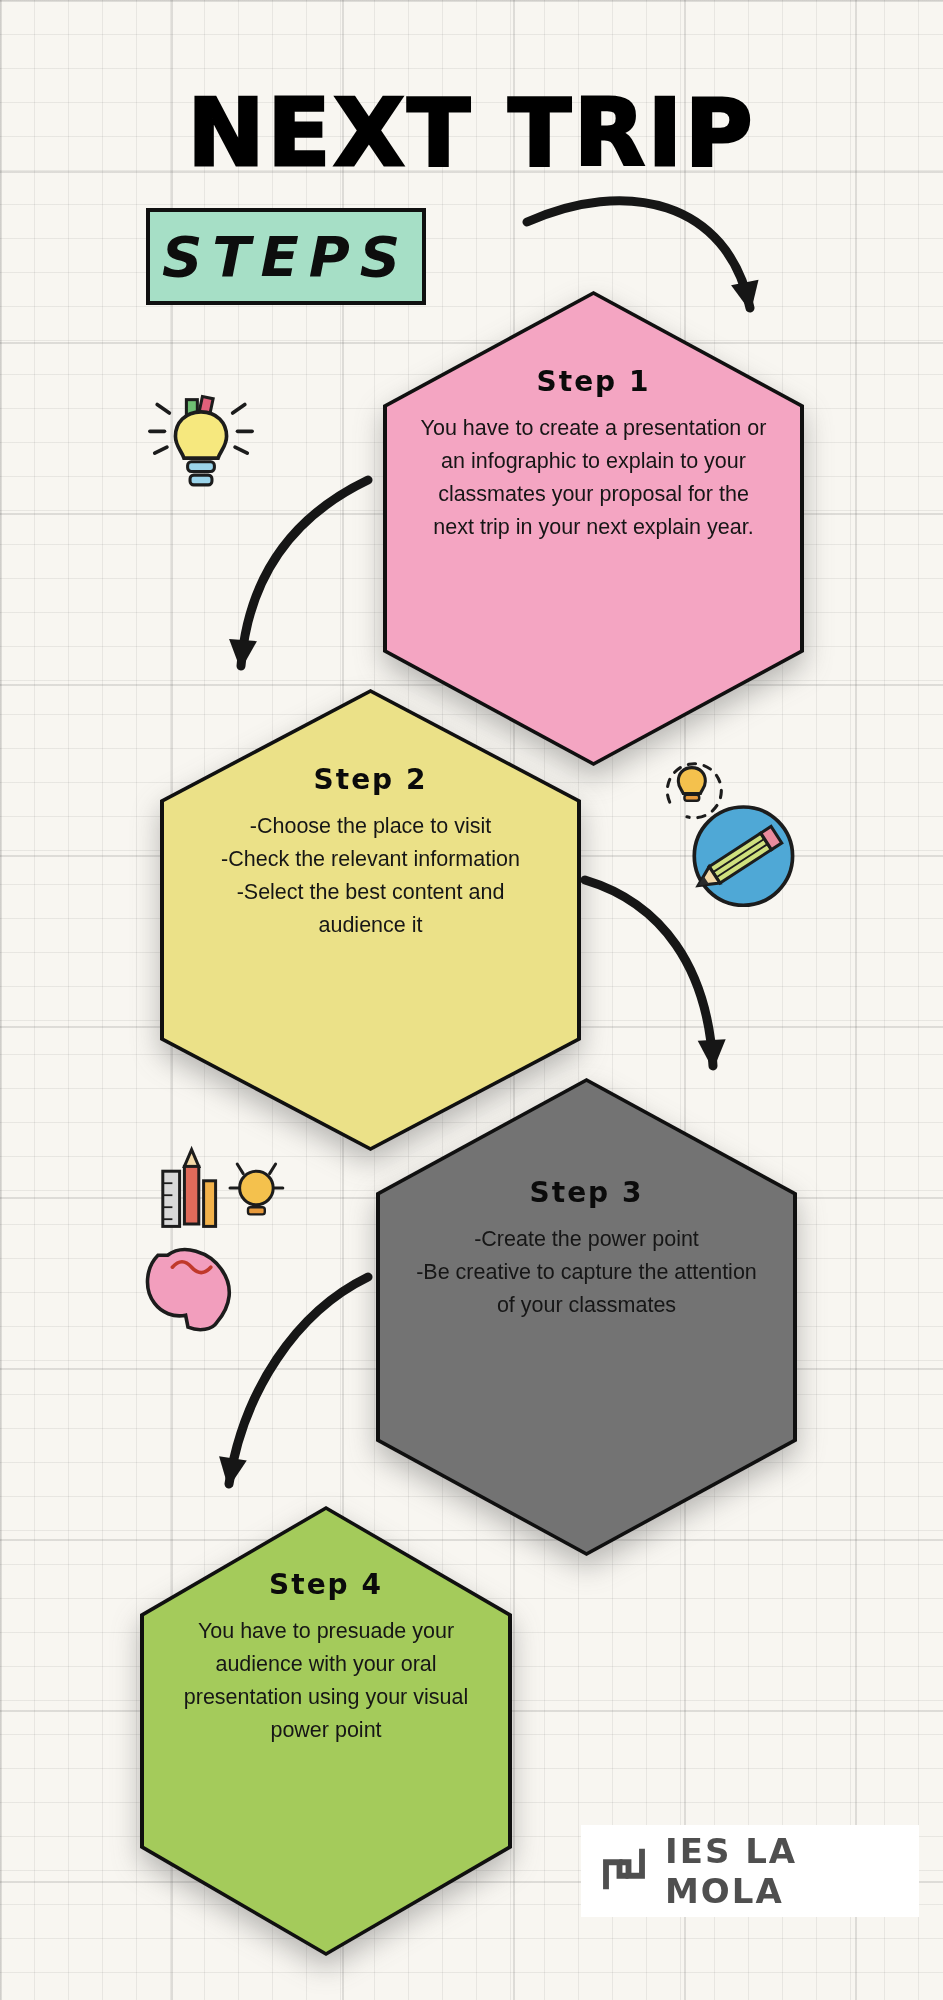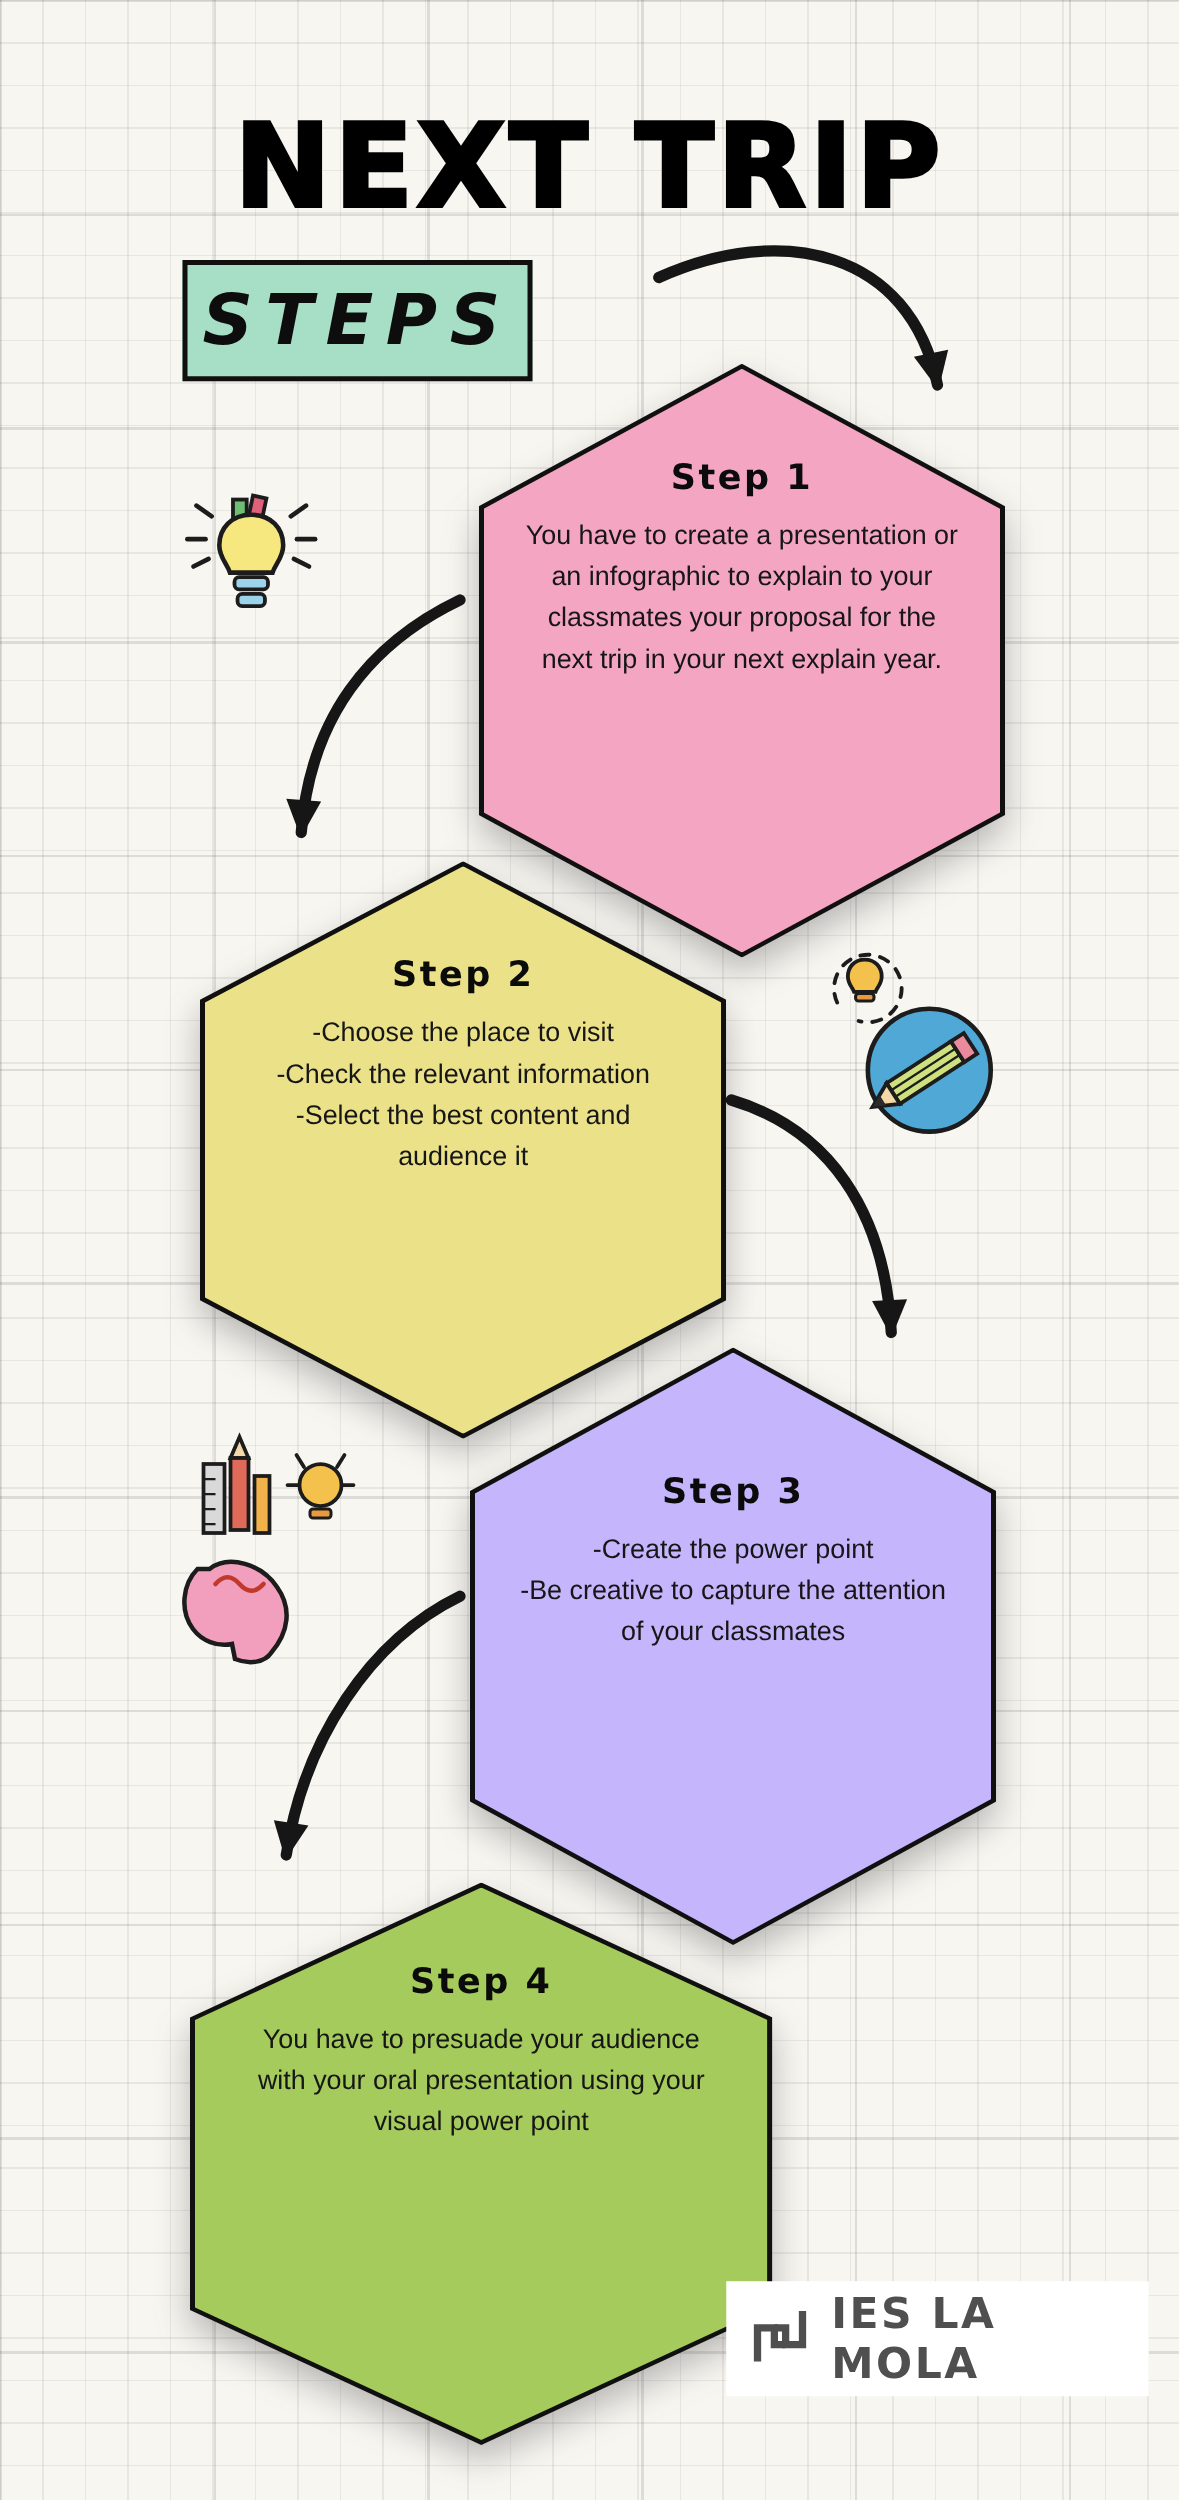--- a/index.html
+++ b/index.html
@@ -40,21 +40,21 @@
   }
   .hex-fill {
     position: absolute; inset: 4px;
     clip-path: polygon(50% 0%, 100% 24%, 100% 76%, 50% 100%, 0% 76%, 0% 24%);
     display: flex; flex-direction: column; align-items: center;
     box-sizing: border-box; padding: 70px 28px 0 28px; text-align: center;
   }
   .hex1 { left: 383px; top: 291px; width: 421px; height: 475px; }
   .hex2 { left: 160px; top: 689px; width: 421px; height: 462px; }
   .hex3 { left: 376px; top: 1078px; width: 421px; height: 478px; }
-  .hex4 { left: 152px; top: 1506px; width: 466px; height: 450px; }
+  .hex4 { left: 140px; top: 1506px; width: 372px; height: 450px; }
   .hex3 .hex-fill { padding-top: 94px; }
   .hex4 .hex-fill { padding-top: 58px; }
 
   .step-title {
     margin: 0 0 14px 0;
     font-family: "DejaVu Sans", sans-serif; font-weight: bold;
     font-size: 28px; letter-spacing: 2px; color: #0b0b0b;
   }
   .step-body {
     margin: 0; font-size: 21.5px; line-height: 33px; color: #161616;
@@ -162,21 +162,21 @@
       <line x1="90" y1="40" x2="97" y2="40"></line>
       <line x1="134" y1="40" x2="127" y2="40"></line>
     </g>
     <circle cx="112" cy="40" r="14" fill="#f4c14d" stroke="#1c1c1c" stroke-width="2.5"></circle>
     <rect x="105" y="56" width="14" height="6" rx="2" fill="#e89a3c" stroke="#1c1c1c" stroke-width="2"></rect>
   </svg>
 </div>
 
 <div class="hex-wrap hex3">
   <div class="hex-border">
-    <div class="hex-fill" style="background: #c4b5fd;">
+    <div class="hex-fill" style="background: #737373;">
       <h2 class="step-title">Step 3</h2>
       <p class="step-body">-Create the power point
 -Be creative to capture the attention of your classmates</p>
     </div>
   </div>
 </div>
 
 <div class="hex-wrap hex4">
   <div class="hex-border">
     <div class="hex-fill" style="background: rgb(164, 203, 91);">

